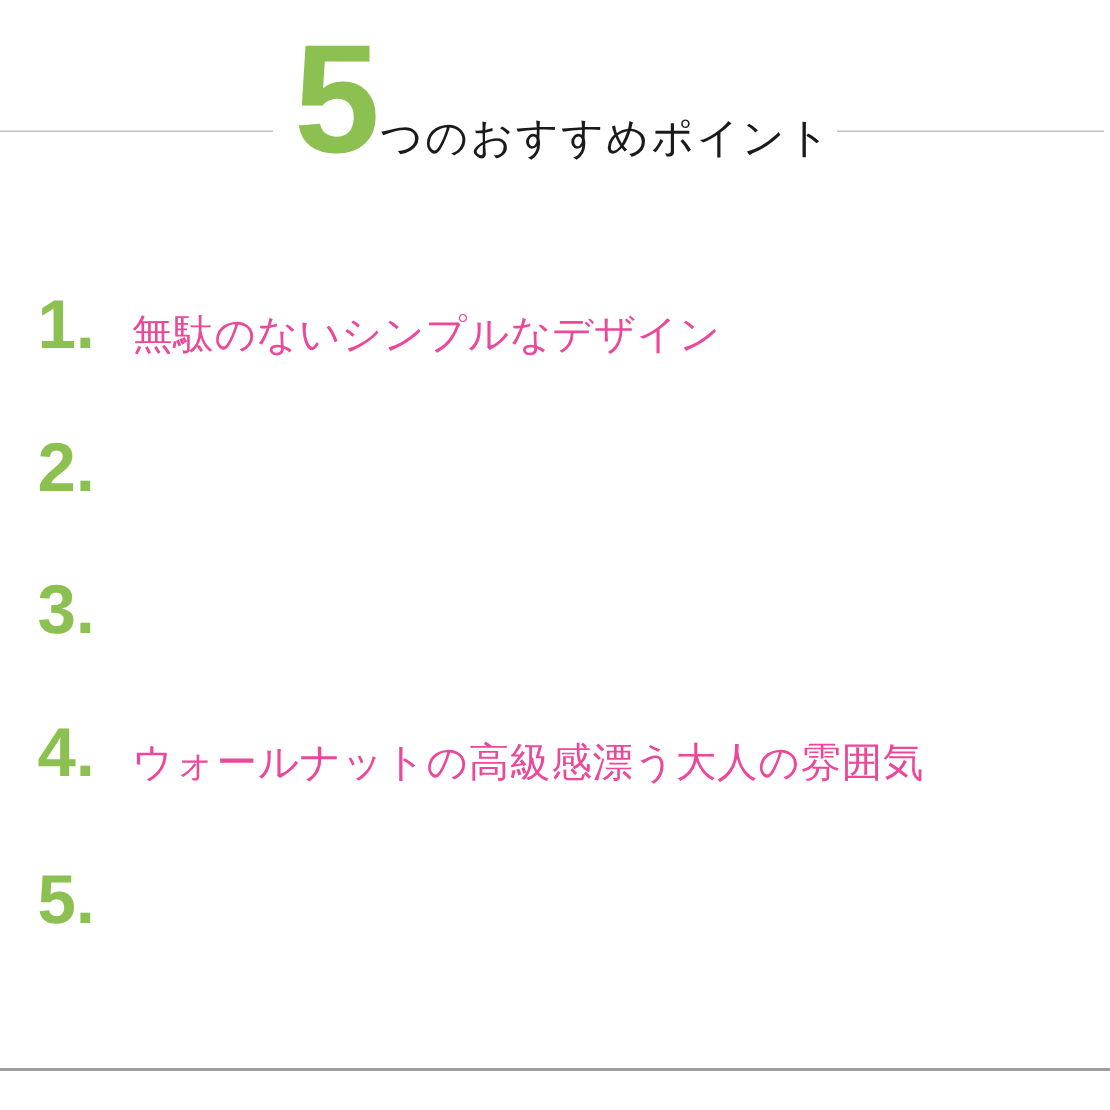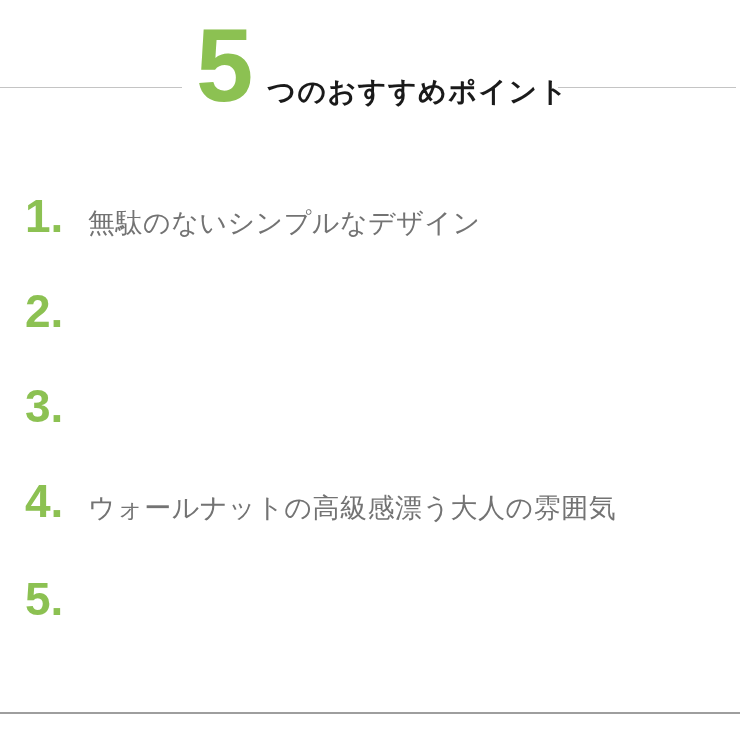--- a/index.html
+++ b/index.html
@@ -35,23 +35,22 @@
   }
   .big-number {
     font-size: 103px;
     font-weight: bold;
     line-height: 1;
     color: #8cc152;
     letter-spacing: 0;
   }
   .title-suffix {
     font-size: 28px;
-    font-weight: bold;
+    font-weight: normal;
     color: #1a1a1a;
-    margin-left: 14px;
     letter-spacing: 1.5px;
   }
 
   
   .point-row {
     position: absolute;
     left: 25px;
     display: flex;
     align-items: baseline;
     white-space: nowrap;
@@ -67,21 +66,21 @@
     width: 63px;
     font-size: 46px;
     font-weight: bold;
     line-height: 1;
     color: #8cc152;
     letter-spacing: 0;
   }
   .point-text {
     font-size: 27px;
     line-height: 1;
-    color: #737373;
+    color: #ec4899;
     letter-spacing: 0.5px;
   }
 
   
   .bottom-divider {
     position: absolute;
     top: 712px;
     left: 0;
     width: 740px;
     height: 2px;

